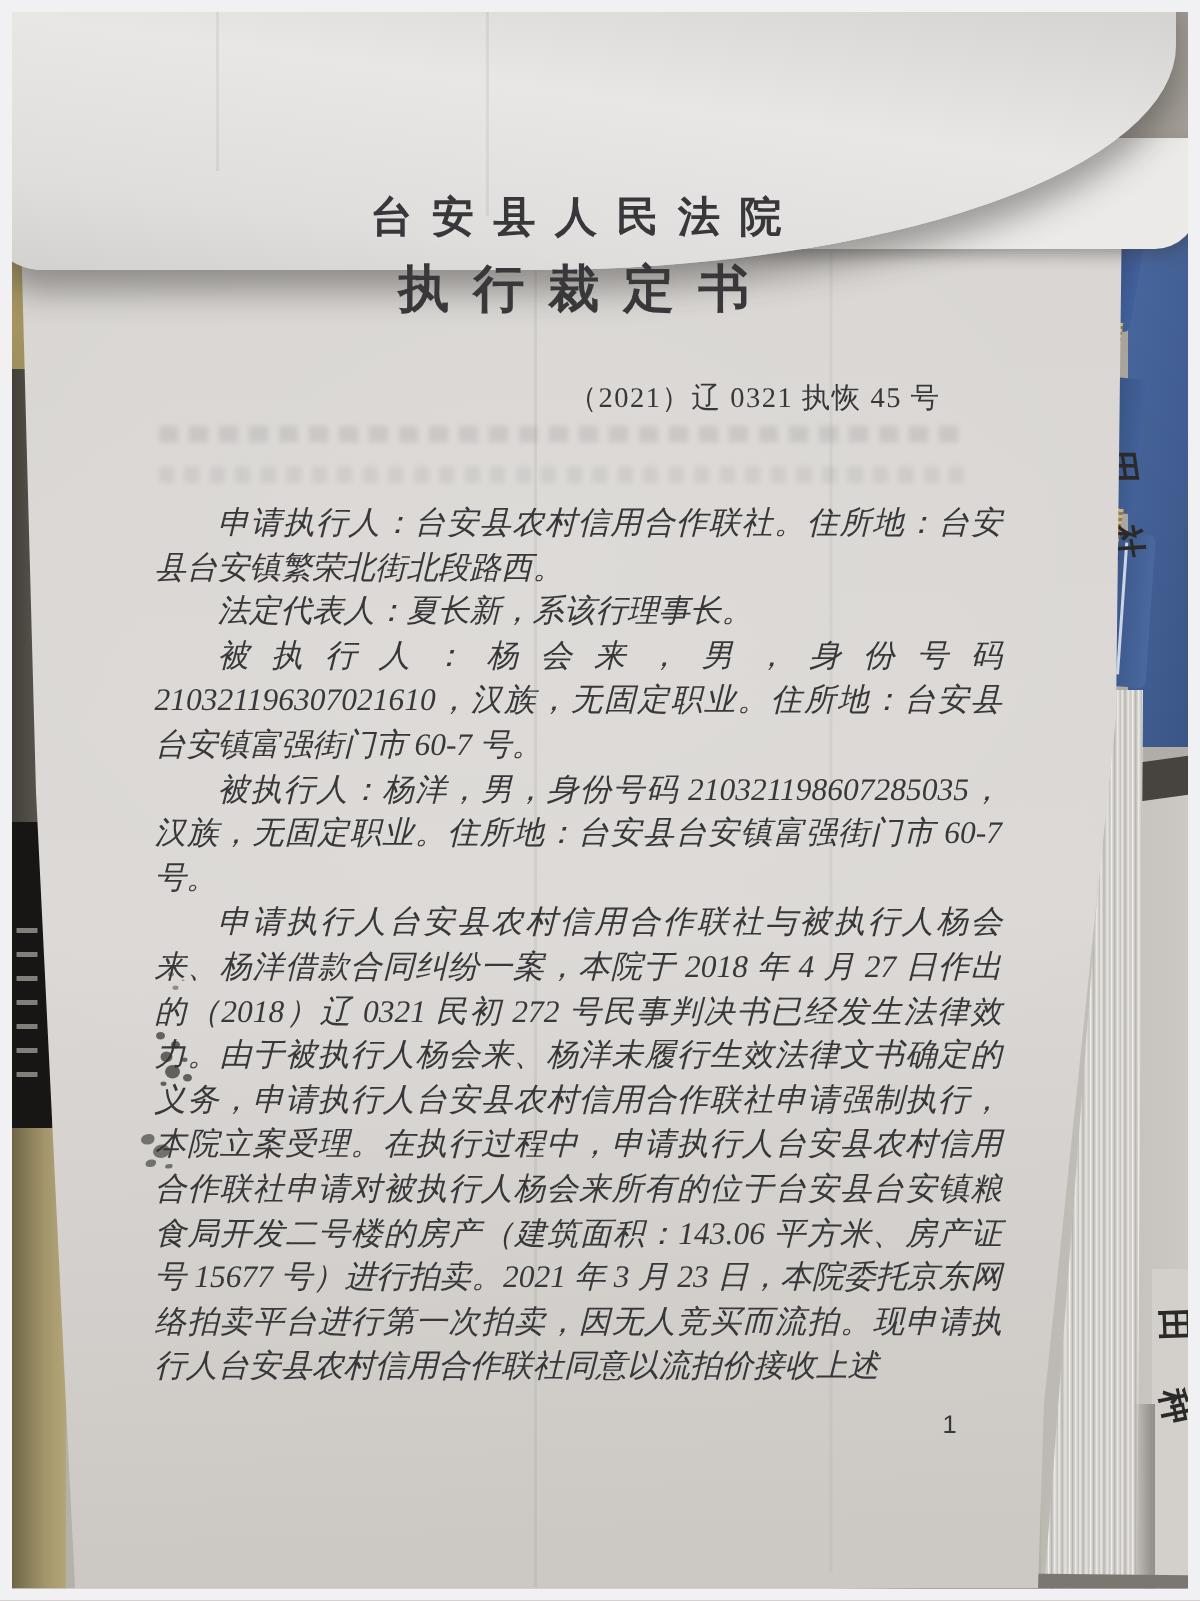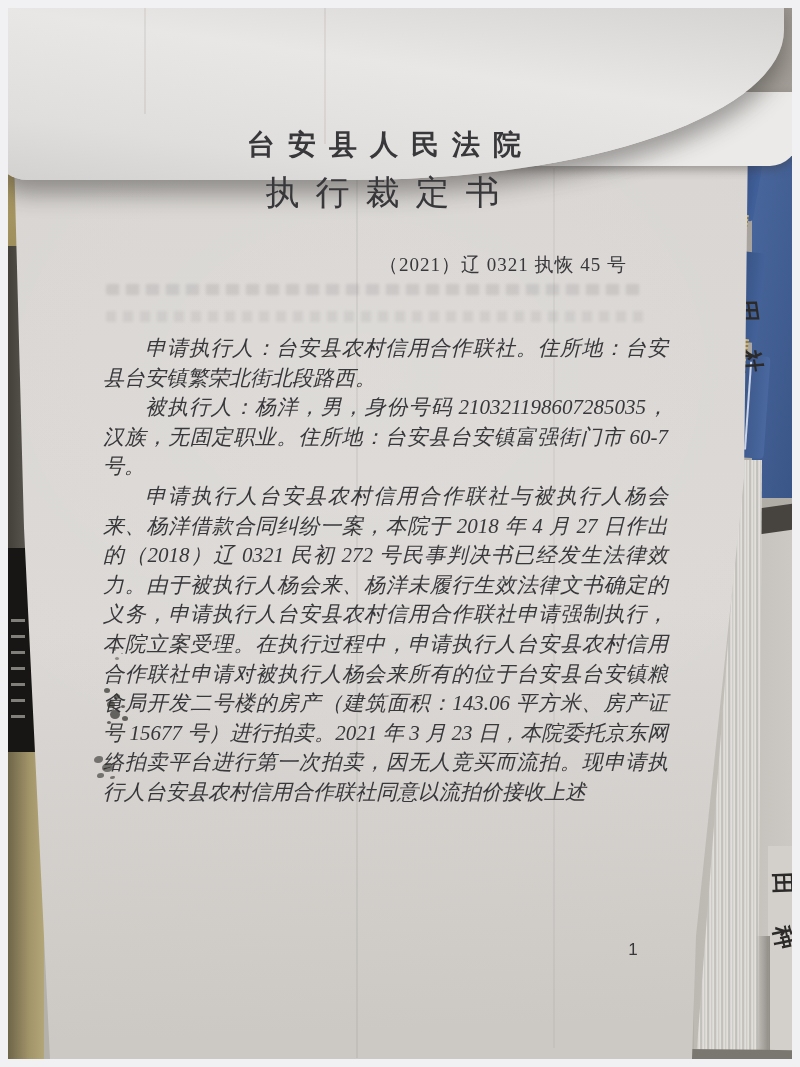--- a/index.html
+++ b/index.html
@@ -79,21 +79,21 @@
     border-bottom-left-radius:34px 30px;
     border-bottom-right-radius:430px 150px;
     box-shadow:0 14px 22px rgba(45,43,40,.42);}
   .flipped-sheet .crease-a{position:absolute;left:150px;top:0;width:2px;height:120px;background:rgba(120,116,110,.12);}
   .flipped-sheet .crease-b{position:absolute;left:330px;top:10px;width:2px;height:140px;background:rgba(120,116,110,.12);}
   
   .doc-text{color:#38373a;z-index:9;position:absolute;}
   .court-name{left:60px;top:118px;width:645px;text-align:center;
     font-size:28px;font-weight:700;letter-spacing:13px;}
   .doc-title{left:60px;top:162px;width:645px;text-align:center;
-    font-size:34px;font-weight:400;letter-spacing:16px;}
+    font-size:34px;font-weight:700;letter-spacing:16px;}
   .case-number{left:99px;top:244px;width:520px;text-align:right;
     font-size:19px;letter-spacing:1px;}
   .doc-body{left:95px;top:326px;width:565px;font-size:21px;line-height:29.6px;
     text-align:justify;font-style:italic;}
   .doc-body p{margin:0;text-indent:2em;}
   .page-number{left:610px;top:932px;width:30px;text-align:center;font-size:17px;
     font-family:"Liberation Sans","DejaVu Sans",sans-serif;}
   
   .bleed{position:absolute;left:98px;top:276px;width:540px;z-index:9;opacity:.45;}
   .bleed .row{height:11px;margin-bottom:16px;border-radius:2px;
@@ -149,20 +149,22 @@
   <div class="doc-text doc-title">执行裁定书</div>
   <div class="doc-text case-number">（2021）辽 0321 执恢 45 号</div>
 
   <div class="bleed">
     <div class="row"></div>
     <div class="row"></div>
   </div>
 
   <div class="doc-text doc-body">
       <p>申请执行人：台安县农村信用合作联社。住所地：台安县台安镇繁荣北街北段路西。</p>
+      <p>法定代表人：夏长新，系该行理事长。</p>
+      <p>被执行人：杨会来，男，身份号码 210321196307021610，汉族，无固定职业。住所地：台安县台安镇富强街门市 60-7 号。</p>
       <p>被执行人：杨洋，男，身份号码 210321198607285035，汉族，无固定职业。住所地：台安县台安镇富强街门市 60-7 号。</p>
       <p>申请执行人台安县农村信用合作联社与被执行人杨会来、杨洋借款合同纠纷一案，本院于 2018 年 4 月 27 日作出的（2018）辽 0321 民初 272 号民事判决书已经发生法律效力。由于被执行人杨会来、杨洋未履行生效法律文书确定的义务，申请执行人台安县农村信用合作联社申请强制执行，本院立案受理。在执行过程中，申请执行人台安县农村信用合作联社申请对被执行人杨会来所有的位于台安县台安镇粮食局开发二号楼的房产（建筑面积：143.06 平方米、房产证号 15677 号）进行拍卖。2021 年 3 月 23 日，本院委托京东网络拍卖平台进行第一次拍卖，因无人竞买而流拍。现申请执行人台安县农村信用合作联社同意以流拍价接收上述</p>
     </div>
 
   <div class="doc-text page-number">1</div>
 
   <div class="smudge smudge-a"></div>
   <div class="smudge smudge-b"></div>
   <div class="smudge smudge-c"></div>
 

